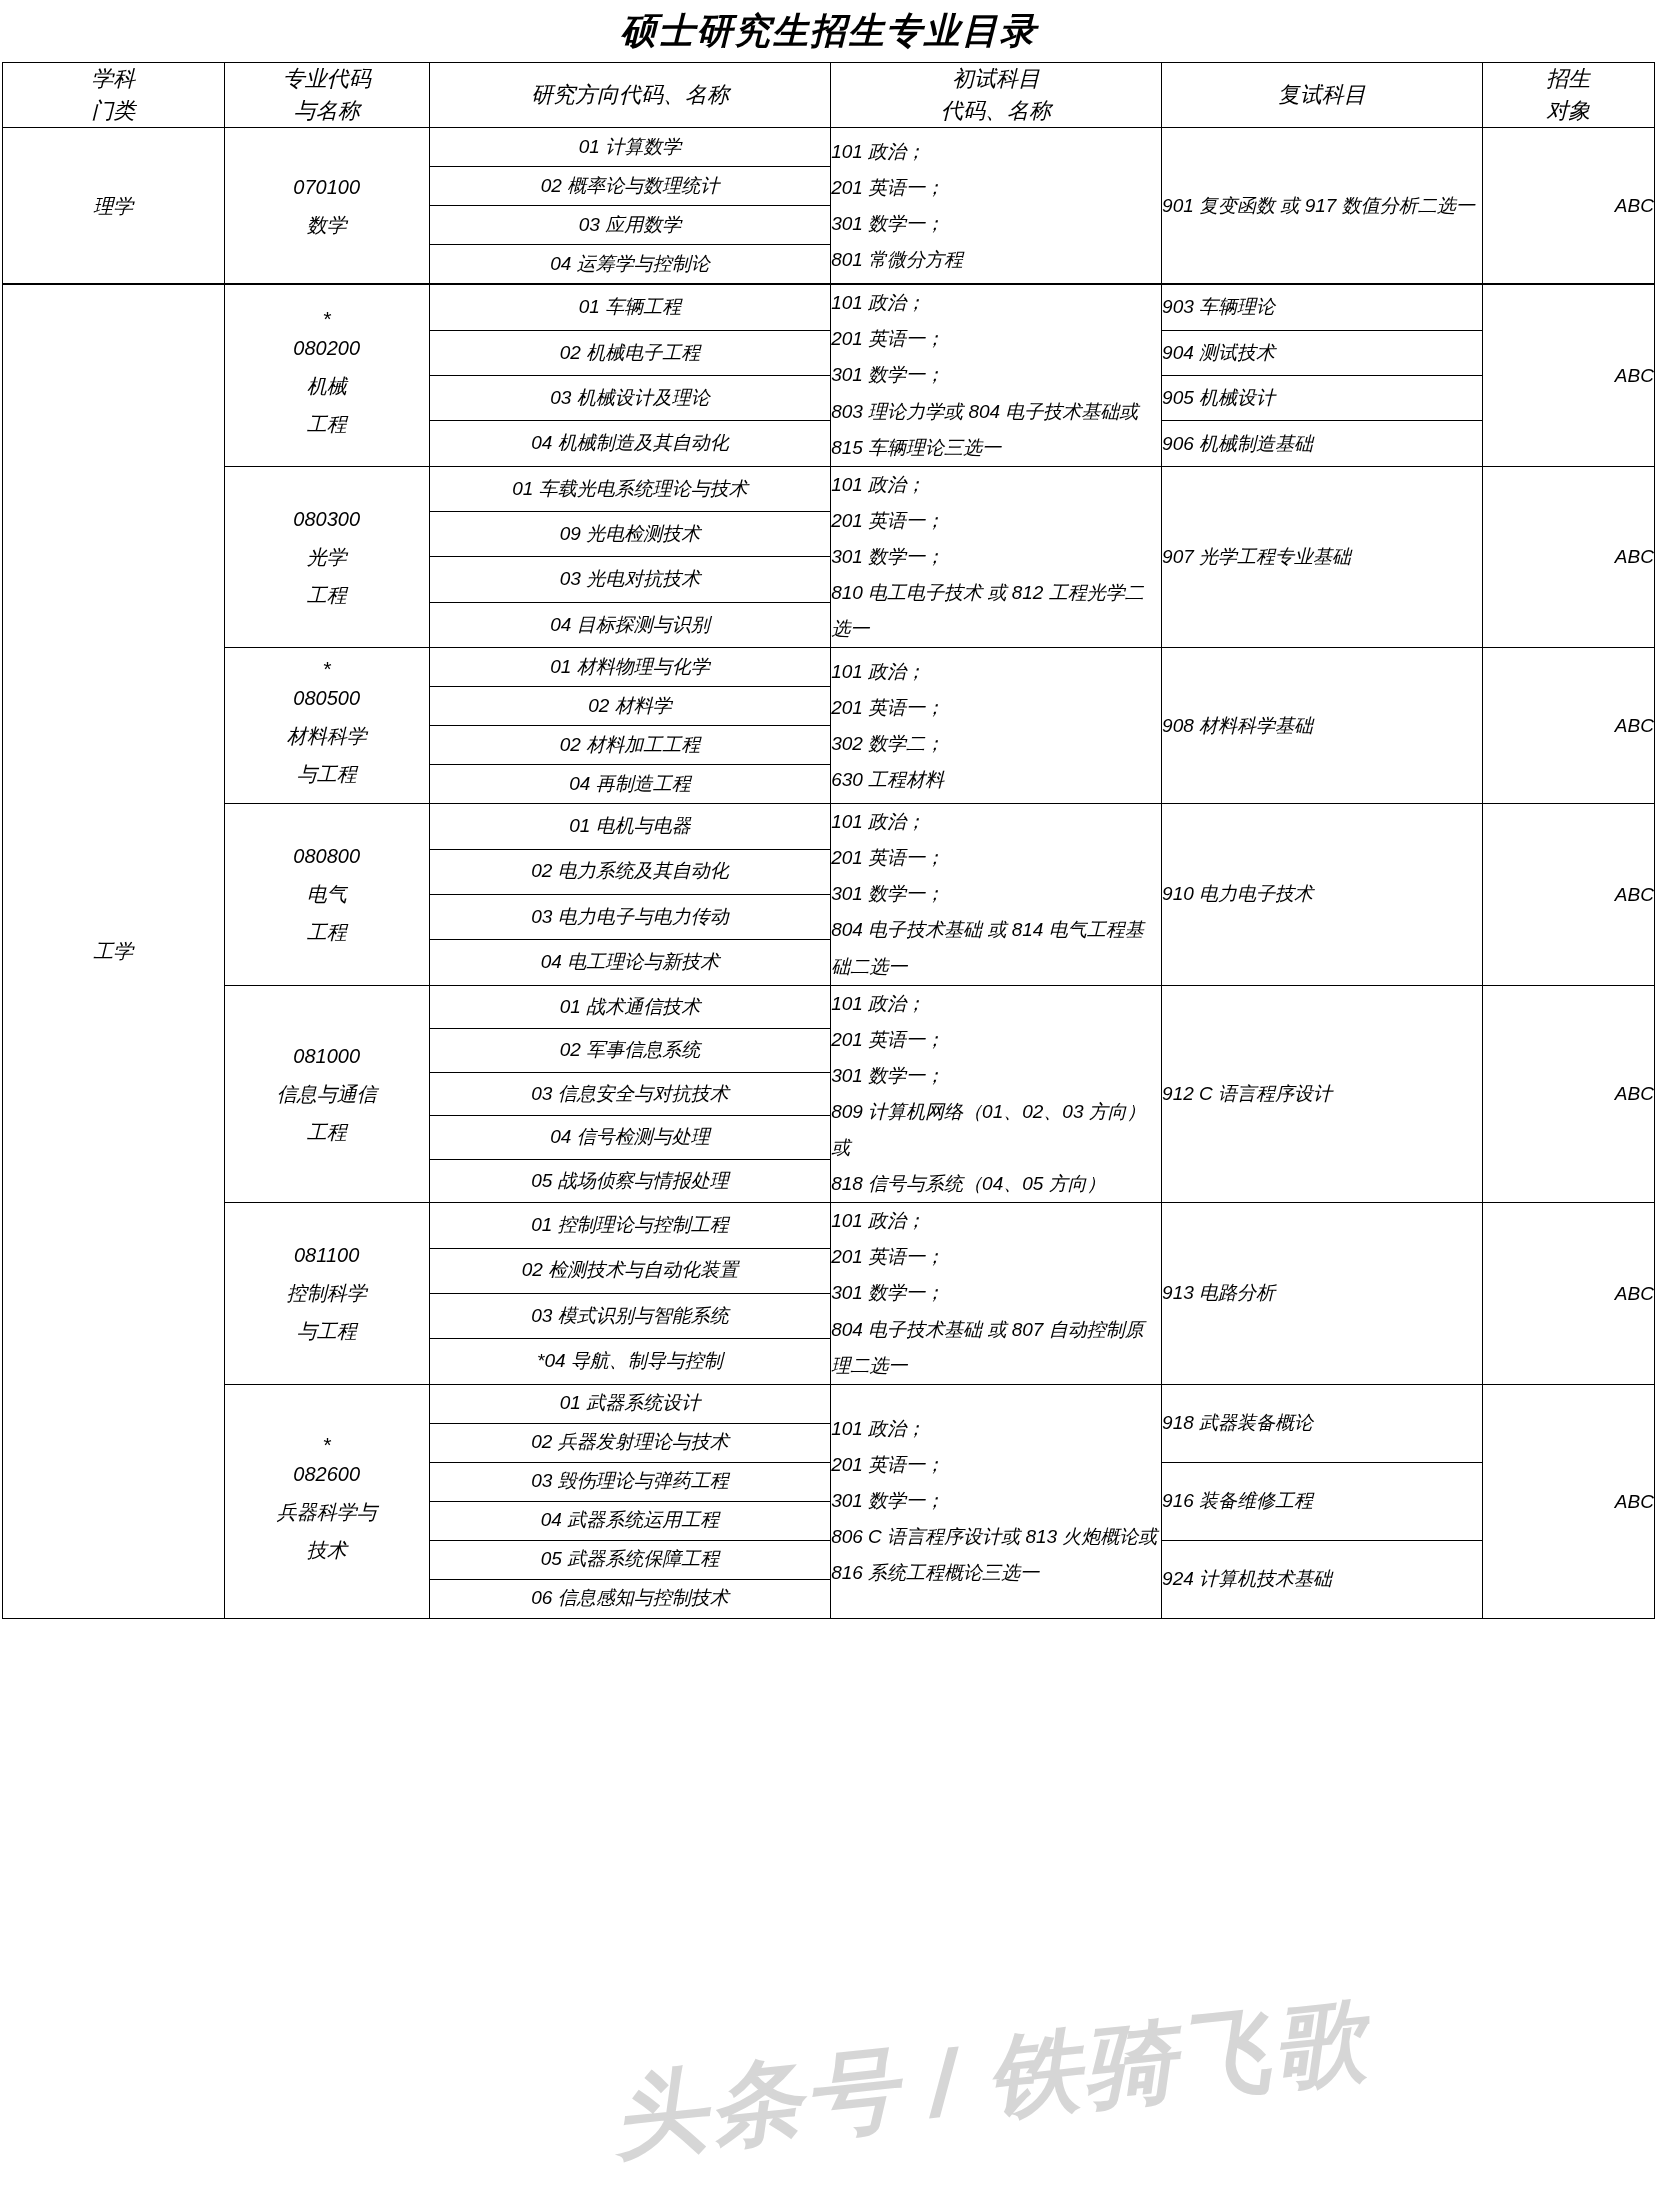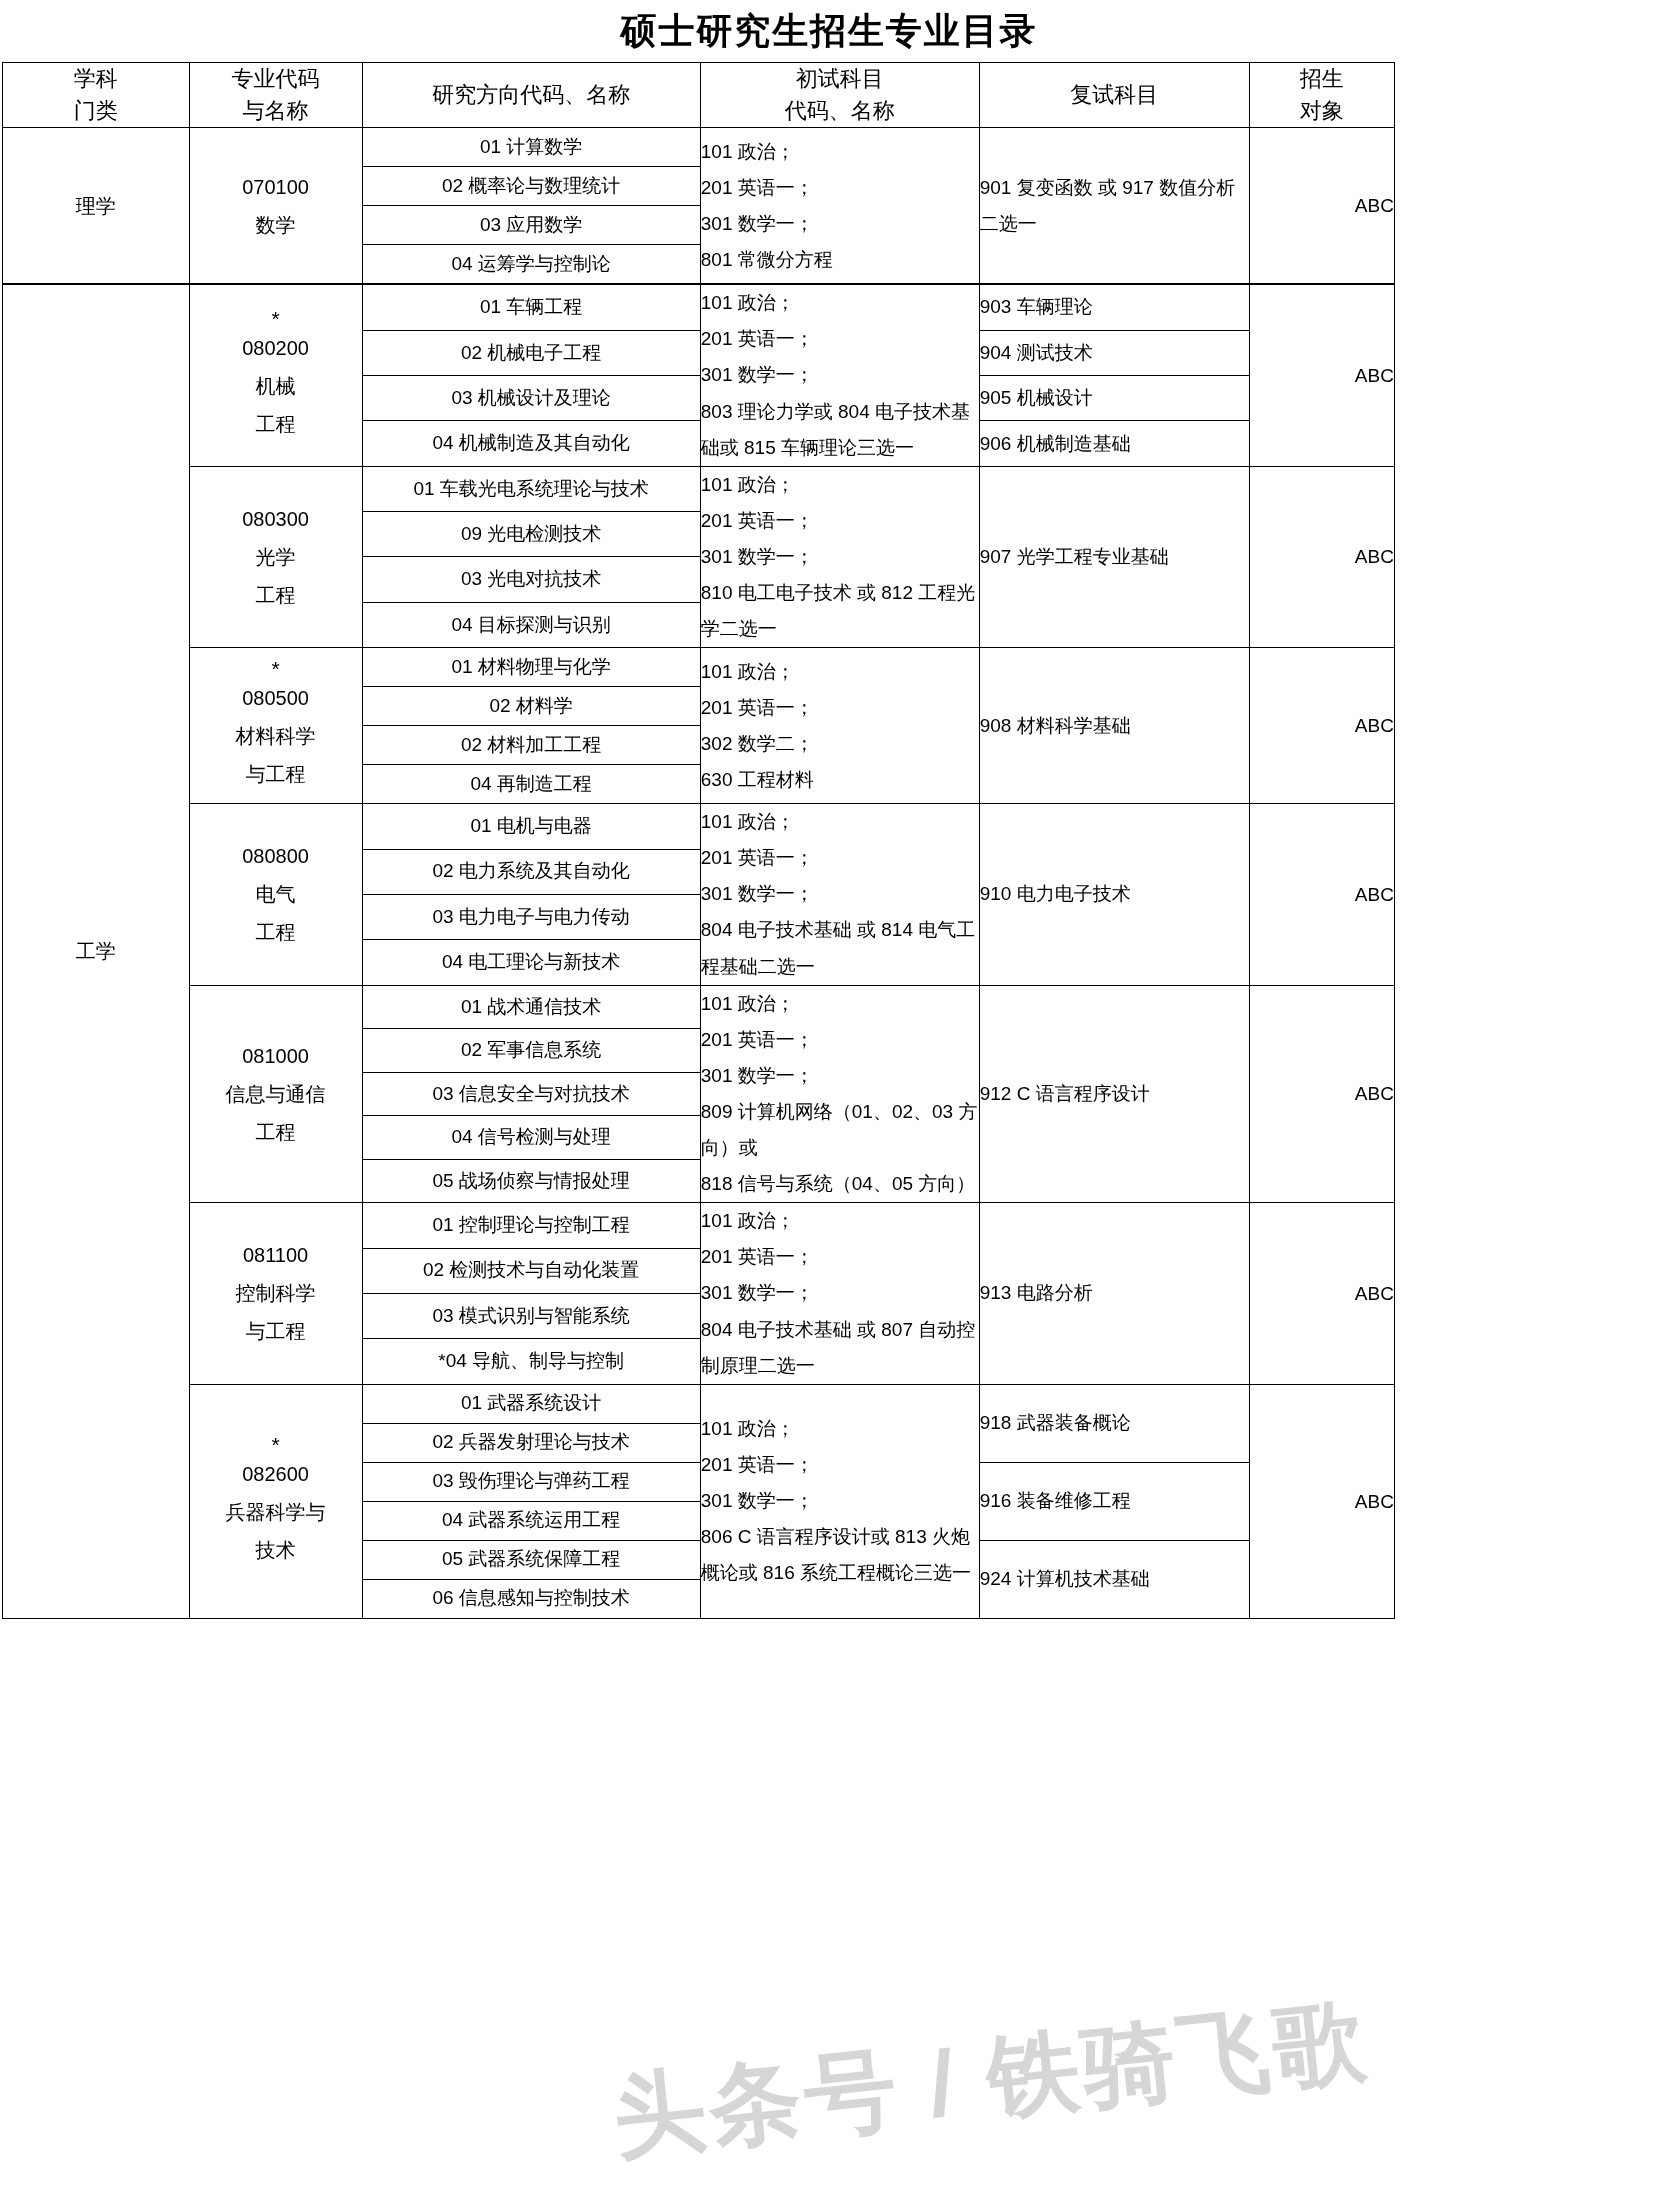--- a/index.html
+++ b/index.html
@@ -14,36 +14,37 @@
     color: #000000;
     position: relative;
     overflow: hidden;
   }
 
   .page {
     width: 1658px;
     height: 2202px;
     position: relative;
     box-sizing: border-box;
+    font-style: italic;
   }
 
   .doc-title {
     text-align: center;
     font-size: 36px;
     font-weight: bold;
     letter-spacing: 1.9px;
     padding-top: 9.6px;
     padding-bottom: 11.5px;
     line-height: 1.15;
   }
 
   table.catalog {
     border-collapse: collapse;
     table-layout: fixed;
-    width: 1393px;
+    width: 1653px;
     margin: 0 1.9px;
     font-size: 19px;
   }
 
   table.catalog td, table.catalog th {
     border: 1.9px solid #000;
     padding: 0;
     vertical-align: middle;
     font-weight: normal;
   }

